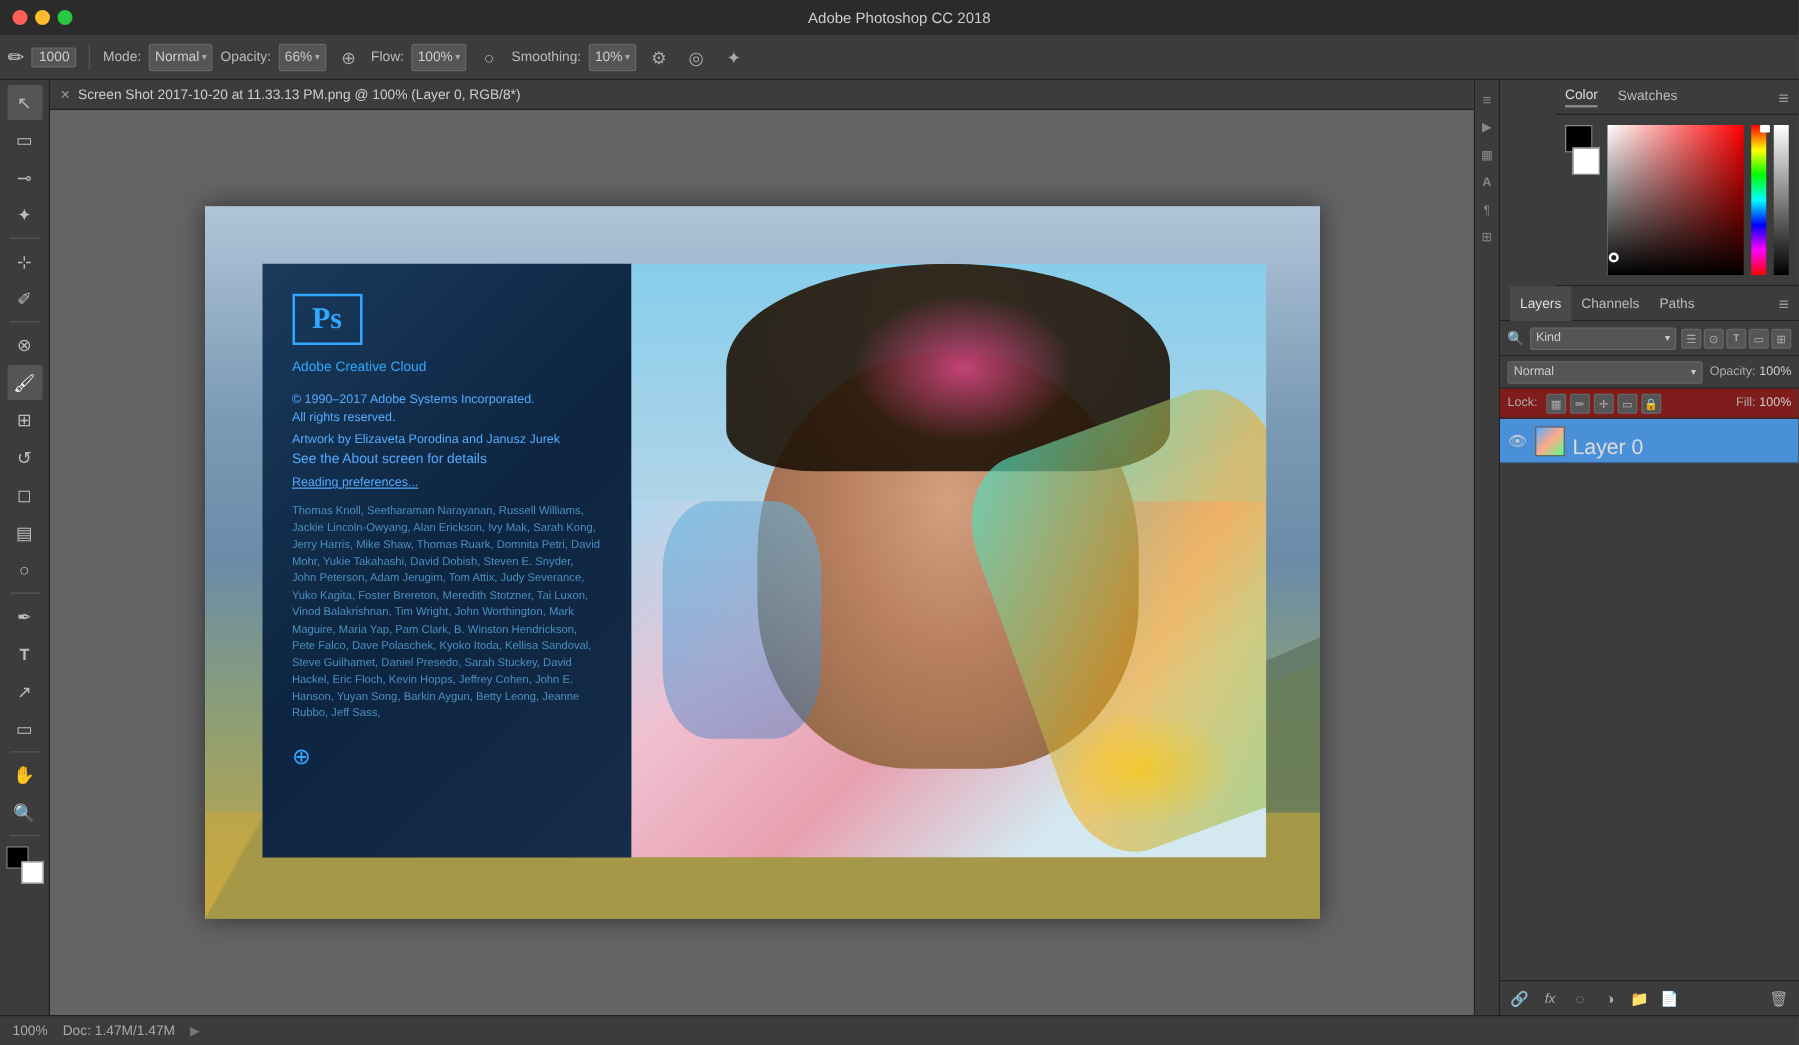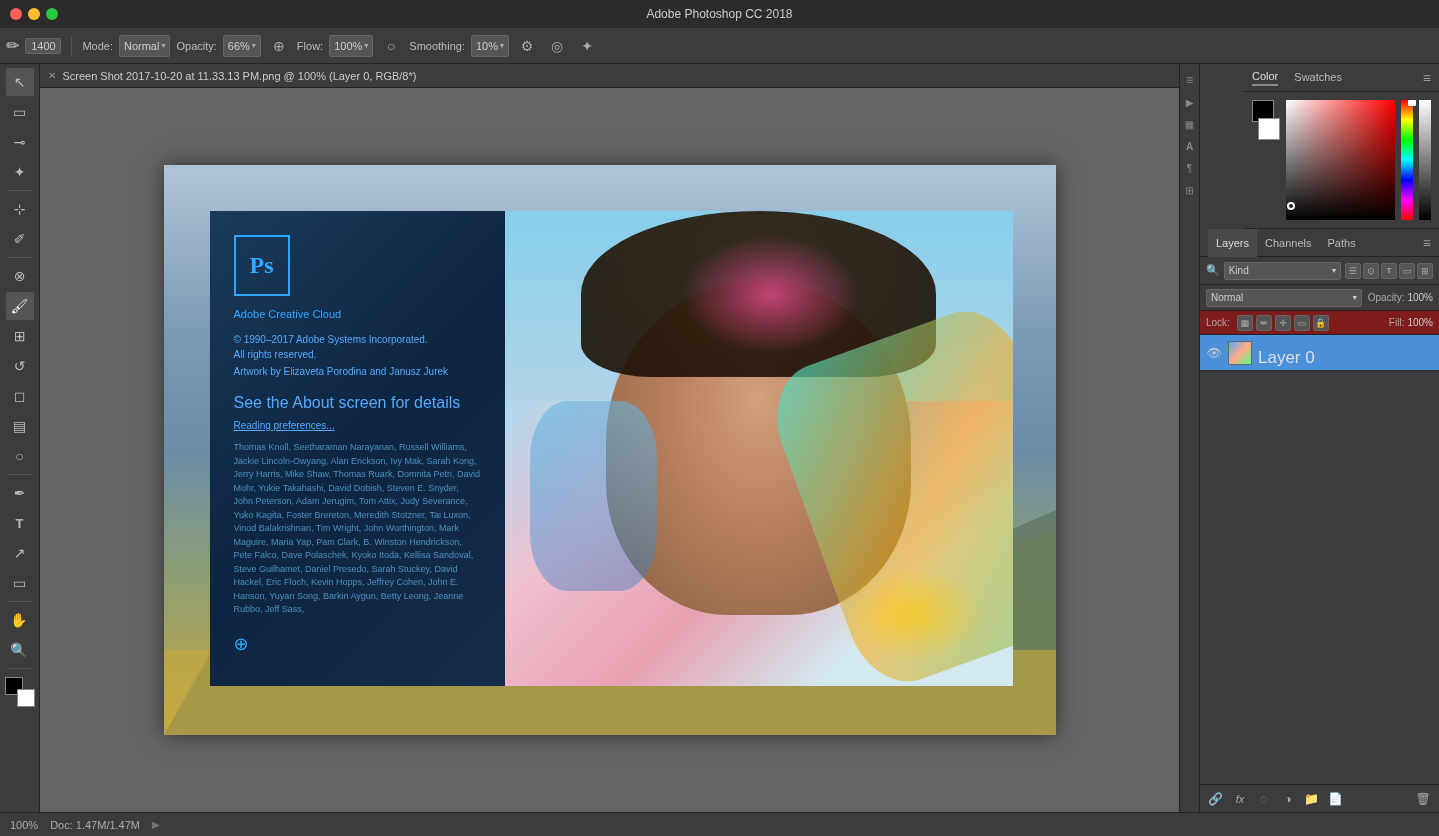--- a/index.html
+++ b/index.html
@@ -182,34 +182,34 @@
 
     
     #splash-panel {
       position: absolute;
       left: 46px; top: 46px;
       width: 295px; height: 475px;
       background: linear-gradient(135deg, #1a3a5c 0%, #0d2540 50%, #152d4a 100%);
       z-index: 10;
     }
     .ps-logo-box {
-      width: 56px; height: 61px;
+      width: 56px; height: 41px;
       border: 2px solid #31a8ff;
       display: flex; align-items: center; justify-content: center;
       margin: 24px 24px 12px 24px;
       color: #31a8ff;
       font-size: 24px;
       font-weight: bold;
       font-family: serif;
     }
     .splash-acc-text { color: #31a8ff; font-size: 11px; margin: 0 24px 2px; }
     .splash-title { color: #31a8ff; font-size: 22px; font-weight: bold; margin: 0 24px 12px; font-family: serif; }
     .splash-copyright { color: #5af; font-size: 10px; margin: 12px 24px 4px; line-height: 1.5; }
     .splash-artwork { color: #5af; font-size: 10px; margin: 0 24px 4px; }
-    .splash-see { color: #5af; font-size: 16px; margin: 17px 24px 8px; }
+    .splash-see { color: #5af; font-size: 11px; margin: 4px 24px 8px; }
     .splash-reading { color: #5af; font-size: 10px; margin: 0 24px 10px; text-decoration: underline; cursor: pointer; }
     .splash-credits {
       color: #4a90c0; font-size: 9px; margin: 0 24px; line-height: 1.5;
       height: 180px; overflow: hidden;
     }
     .splash-adobe-icon {
       color: #31a8ff; font-size: 18px; margin: 12px 24px;
     }
 
     
@@ -484,21 +484,21 @@
     <span class="win-btn win-min"></span>
     <span class="win-btn win-max"></span>
   </div>
   <span class="title">Adobe Photoshop CC 2018</span>
 </div>
 
 <div id="toolbar">
 
   <span class="toolbar-brush-icon">✏</span>
 
-  <div class="toolbar-size-box">1400</div>
+  <div class="toolbar-size-box">1000</div>
   <div class="toolbar-divider"></div>
 
   <span class="toolbar-item">
     <span>Mode:</span>
   </span>
   <div class="toolbar-dropdown">
     <span>Normal</span>
     <span class="dropdown-arrow">▾</span>
   </div>
 

